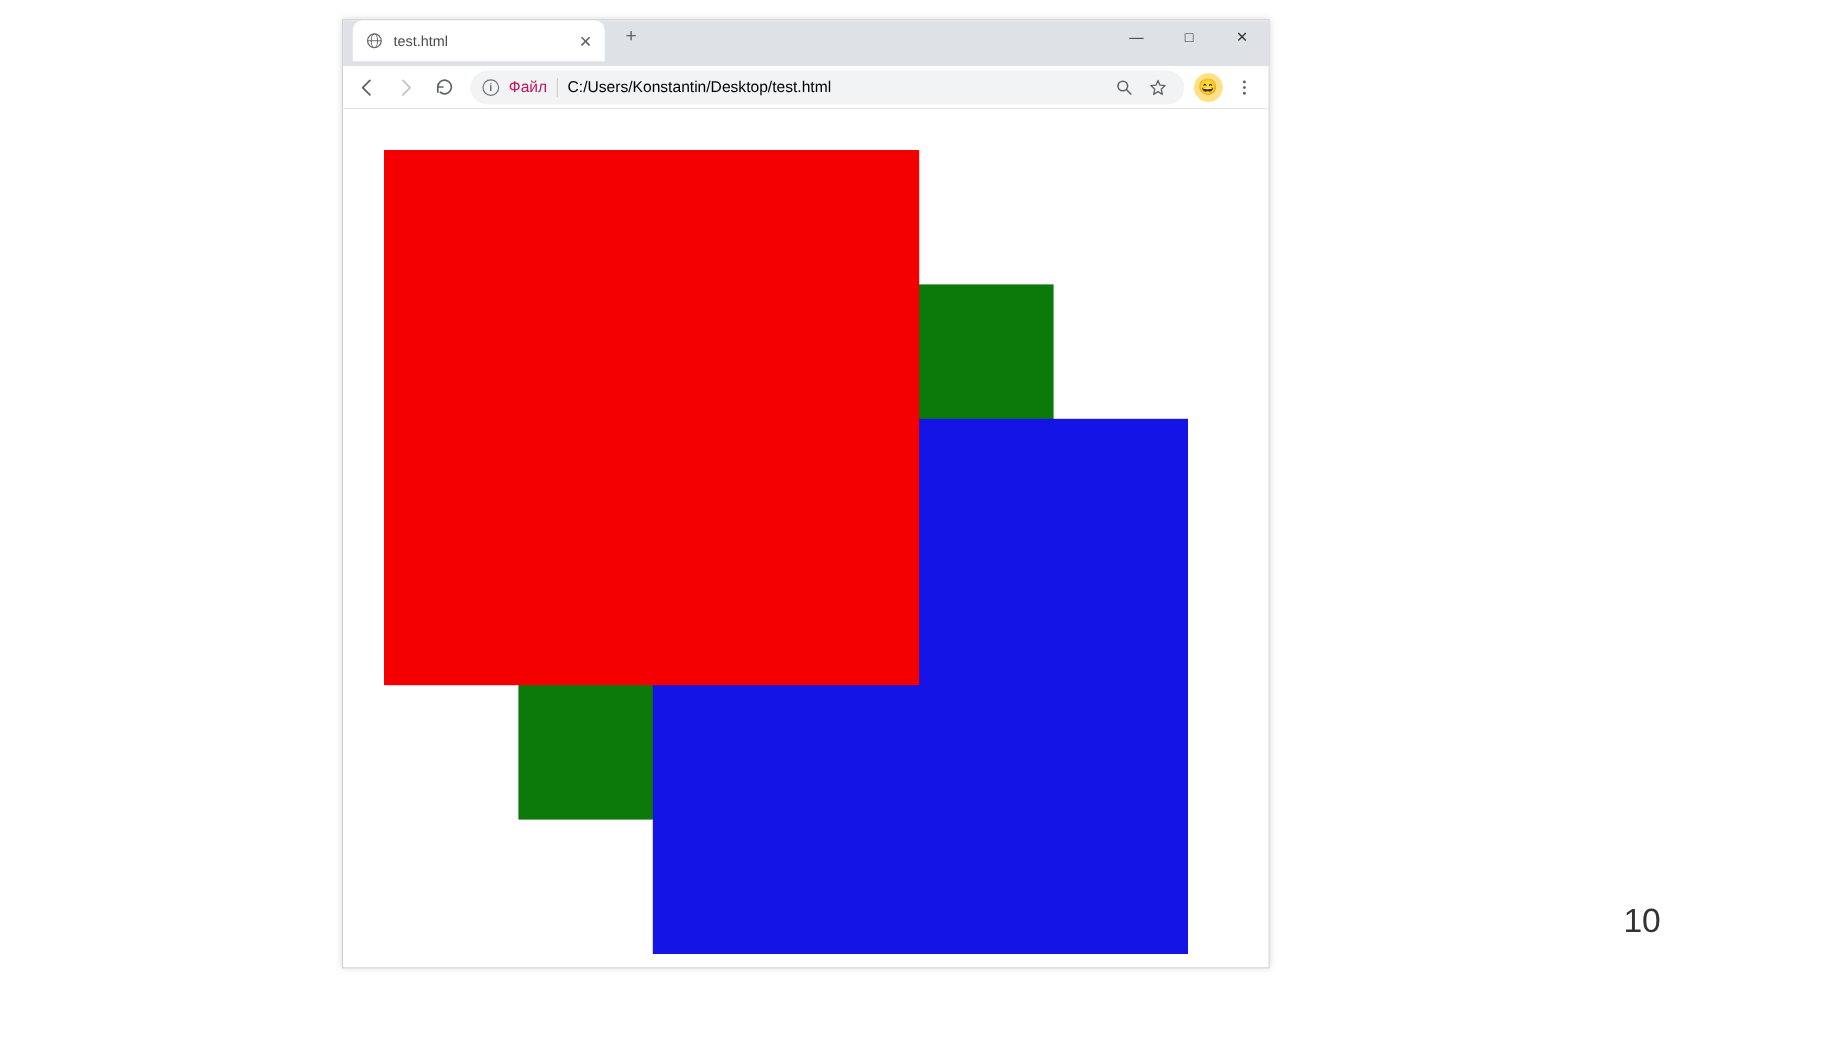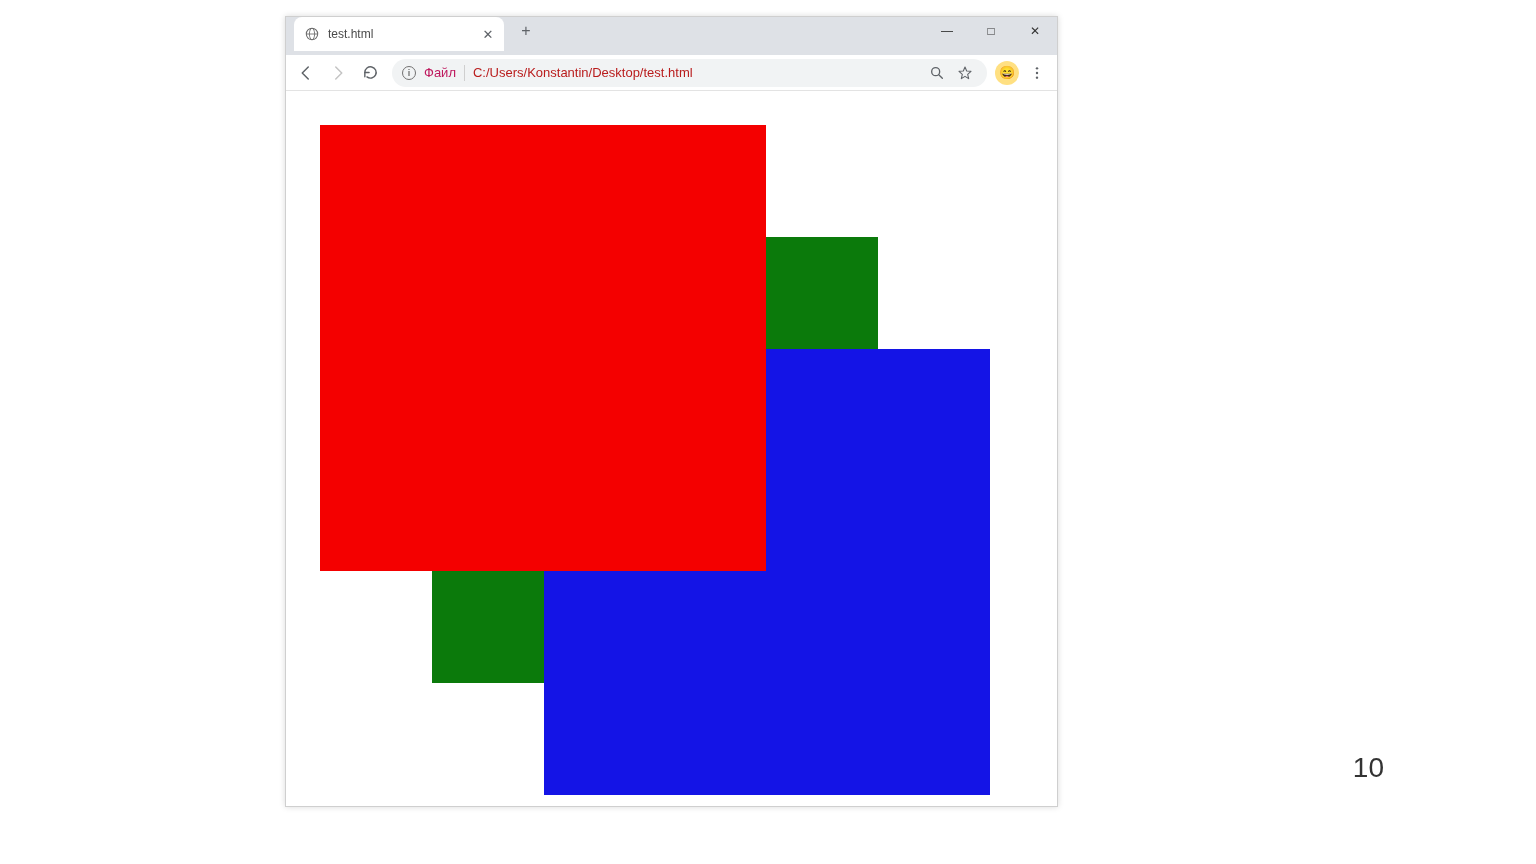--- a/index.html
+++ b/index.html
@@ -142,21 +142,21 @@
       color: #717171;
       flex-shrink: 0;
     }
     .omnibox .file-label { color: #be185d; }
     .omnibox .sep {
       width: 1px;
       height: 16px;
       background: #cfcfcf;
     }
     .omnibox .url-text {
-      color: #b91c1c;
+      color: #000000;
       flex: 1;
       white-space: nowrap;
       overflow: hidden;
     }
     .omnibox-right {
       display: flex;
       align-items: center;
       gap: 4px;
     }
     .avatar {

